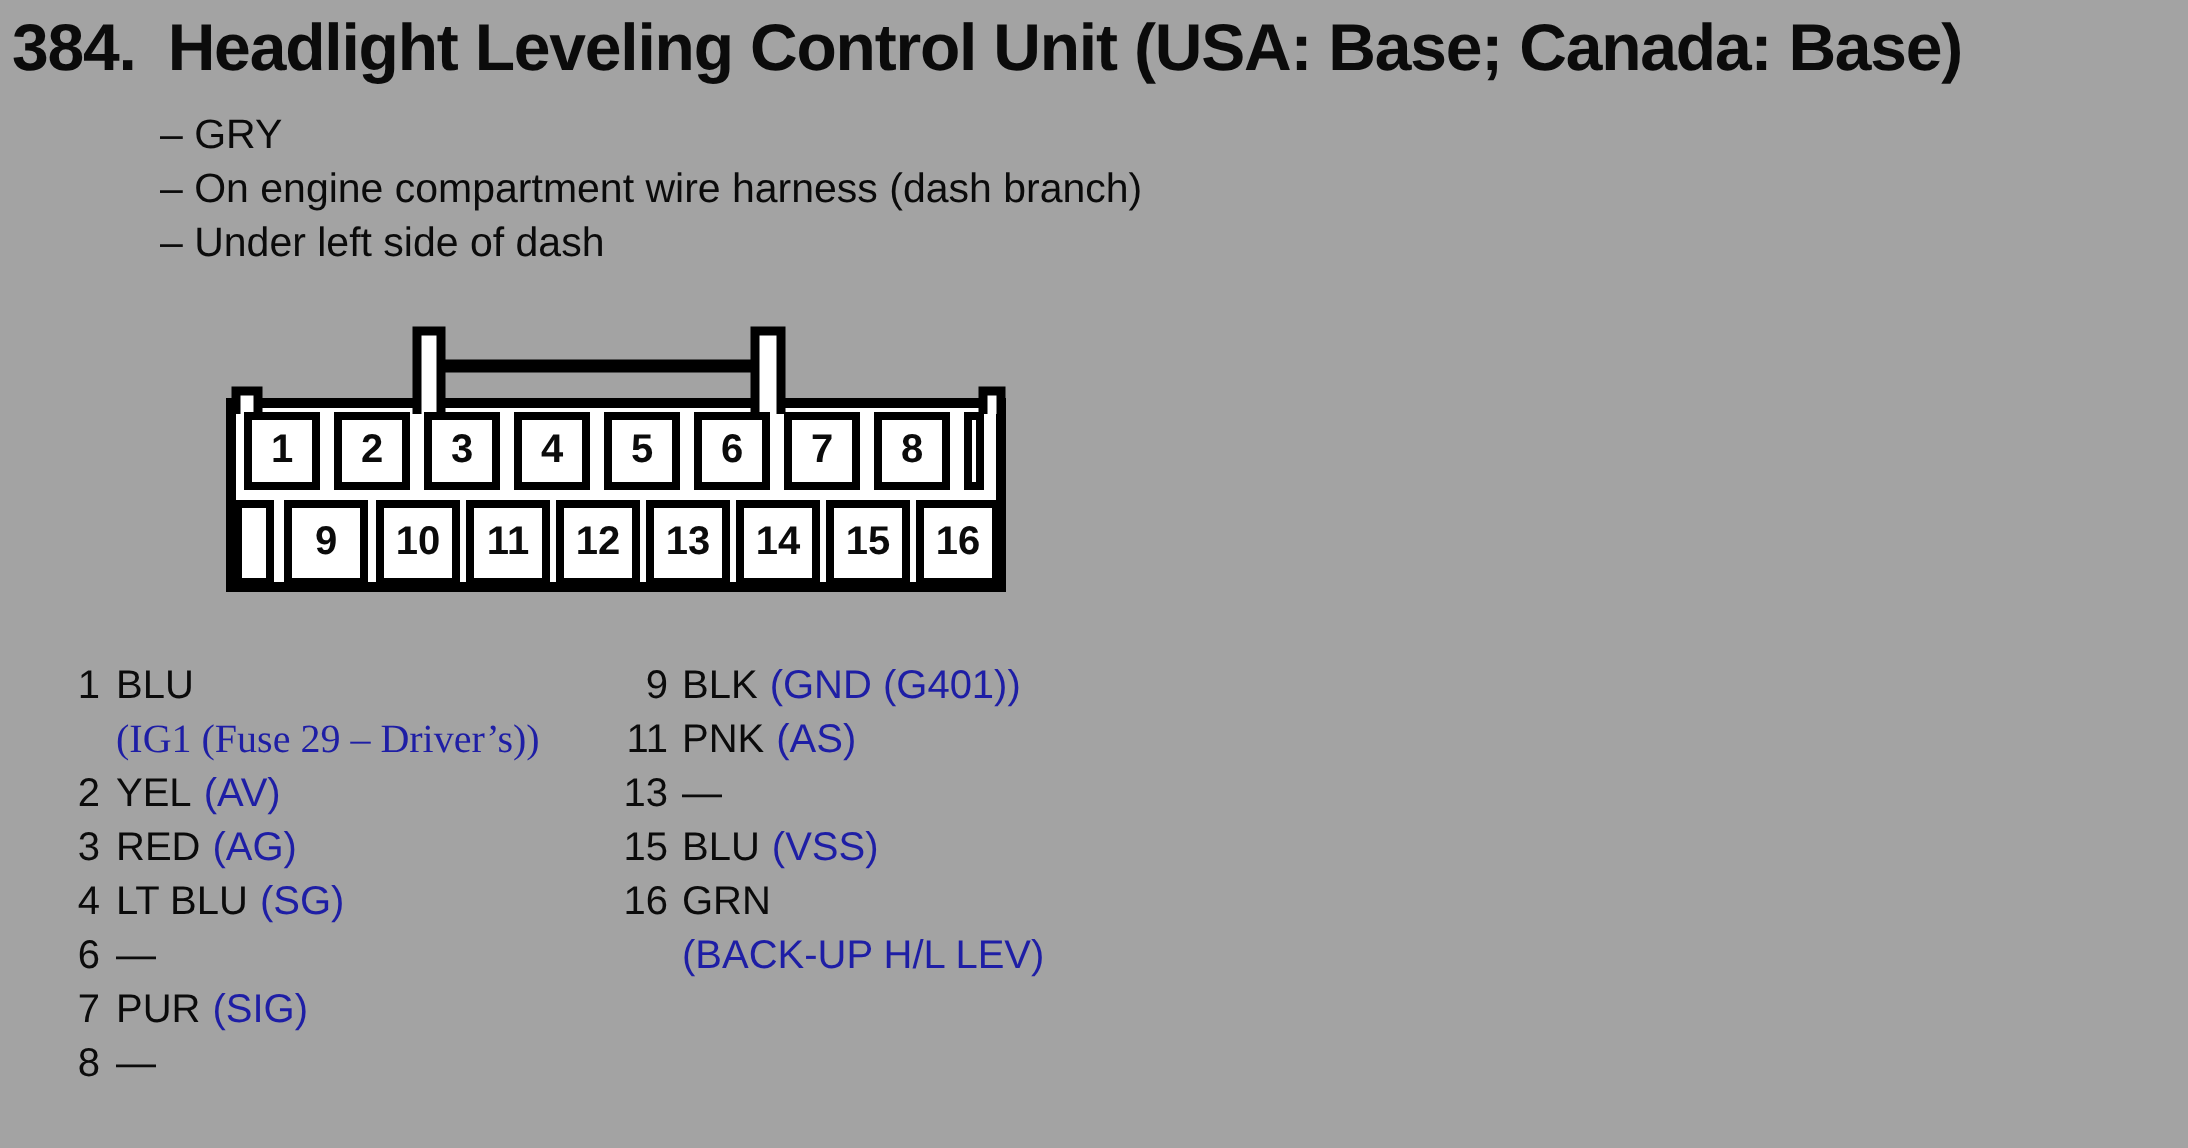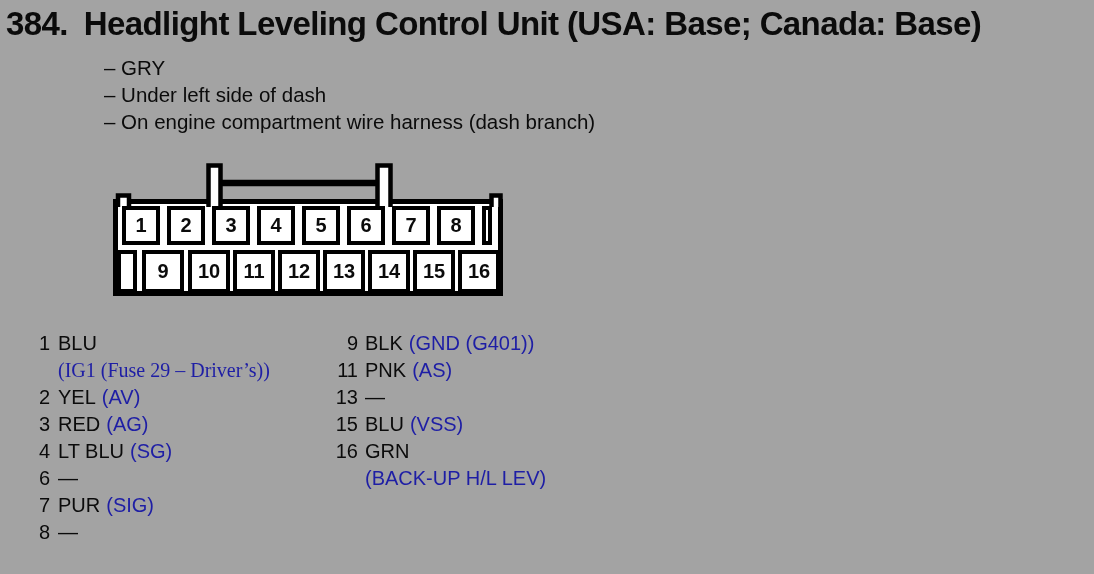--- a/index.html
+++ b/index.html
@@ -14,21 +14,21 @@
   
   .title-row{
     position:absolute;left:6px;top:5px;
     font-size:33px;font-weight:bold;
     letter-spacing:-0.6px;
     white-space:nowrap;
   }
   .title-number{display:inline-block;margin-right:16px;}
   
   .notes{
-    position:absolute;left:104px;top:54px;
+    position:absolute;left:80px;top:54px;
     font-size:20.5px;line-height:27px;
   }
   
   .connector{
     position:absolute;left:112px;top:160px;
     width:392px;height:137px;
   }
   .connector svg{position:absolute;left:0;top:0;}
   .cell{
     position:absolute;
@@ -41,21 +41,21 @@
   .cell.b{top:90px;width:34px;height:35px;}
   .cell.blank-t{top:46px;width:2px;height:31px;}
   .cell.blank-b{top:90px;width:12px;height:35px;}
   
   .pin-col{
     position:absolute;top:330px;
     font-size:20px;line-height:27px;
     white-space:nowrap;
   }
   .pin-col.left{left:36px;}
-  .pin-col.right{left:307px;margin-left:24px;}
+  .pin-col.right{left:307px;}
   .pin-line{height:27px;}
   .pin-num{display:inline-block;text-align:right;}
   .left .pin-num{width:14px;margin-right:8px;}
   .right .pin-num{width:27px;margin-right:7px;}
   .pin-signal{margin-left:6px;}
   .blue{color:#1e1ea5;}
   .cont-line .pin-signal{margin-left:0;}
   .left .cont-line{padding-left:22px;font-family:Liberation Serif, serif;}
   .right .cont-line{padding-left:34px;}
 </style>
@@ -63,22 +63,22 @@
 <body>
 
 <div class="page">
 
   <div class="title-row">
     <span class="title-number">384.</span><span>Headlight Leveling Control Unit (USA: Base; Canada: Base)</span>
   </div>
 
   <div class="notes">
     <div class="note-line">– GRY</div>
+    <div class="note-line">– On engine compartment wire harness (dash branch)</div>
     <div class="note-line">– Under left side of dash</div>
-    <div class="note-line">– On engine compartment wire harness (dash branch)</div>
   </div>
 
   <div class="connector">
     <svg width="392" height="137" viewBox="0 0 392 137">
 
       <rect x="3.5" y="41.5" width="385" height="92" fill="#ffffff" stroke="#000000" stroke-width="5"></rect>
 
       <path d="M100,23 H270" stroke="#000000" stroke-width="6.5" fill="none"></path>
 
       <path d="M96.5,47 L96.5,5.5 L108.5,5.5 L108.5,47" fill="#ffffff" stroke="#000000" stroke-width="4.5"></path>

